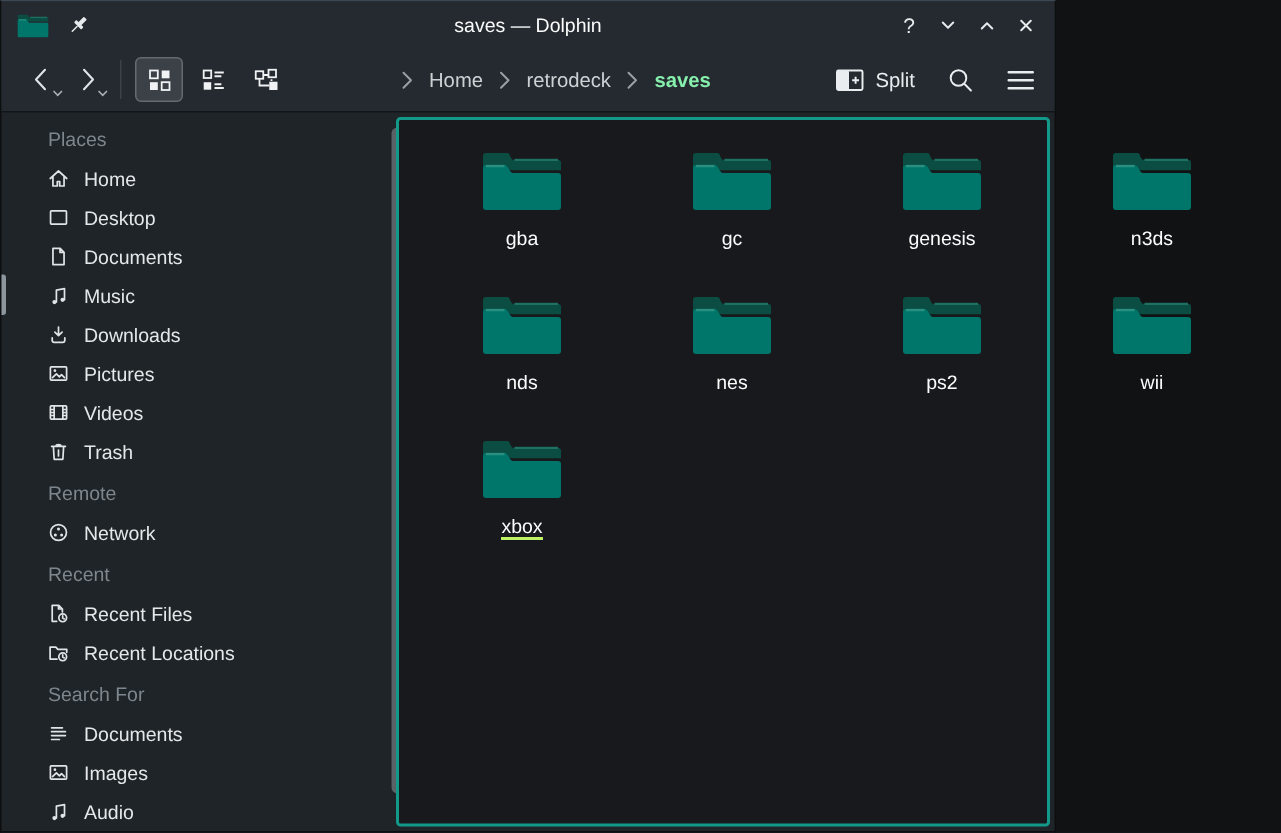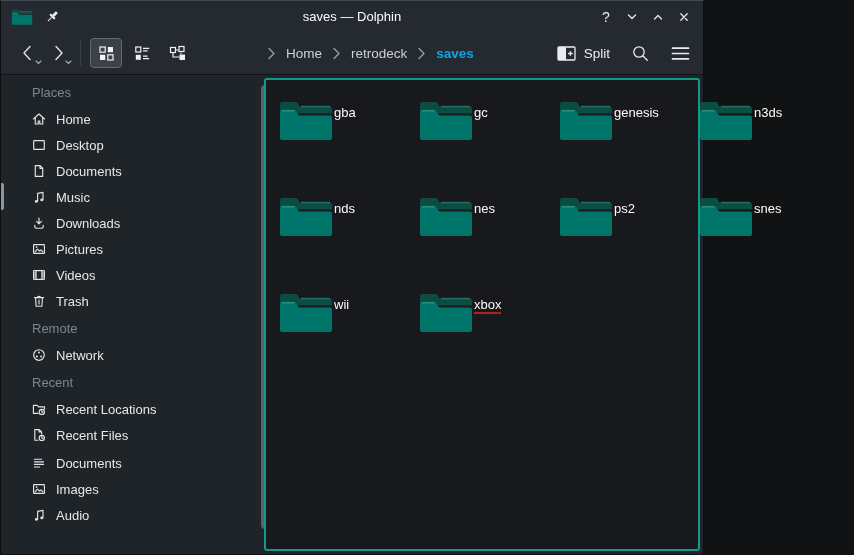--- a/index.html
+++ b/index.html
@@ -19,21 +19,21 @@
 
   
   .toolbar { position:absolute; left:0; top:31px; right:0; height:43px; background:#242a30; border-bottom:1px solid #121517; }
   .nav-group { position:absolute; left:12px; top:0; height:42px; display:flex; align-items:center; }
   .nav-btn { position:relative; width:30px; height:30px; display:flex; align-items:center; justify-content:center; }
   .nav-btn .drop { position:absolute; right:1px; bottom:3px; }
   .tool-sep { width:1px; height:26px; background:#3b4247; margin:0 9px 0 7px; }
   .view-btn { width:32px; height:30px; margin-right:4px; display:flex; align-items:center; justify-content:center; border-radius:4px; border:1px solid transparent; }
   .view-btn.active { background:#3b4147; border-color:#646b71; }
   .breadcrumb { position:absolute; left:266px; top:0; height:42px; display:flex; align-items:center; gap:10px; color:#ccd1d4; font-size:13.5px; }
-  .crumb-current { color:#0ea5e9; font-weight:bold; }
+  .crumb-current { color:#86efac; font-weight:bold; }
   .tool-right { position:absolute; right:13px; top:0; height:42px; display:flex; align-items:center; gap:21px; }
   .split-btn { display:flex; align-items:center; gap:8px; color:#eaedef; font-size:13.5px; }
   .icon-btn { display:flex; align-items:center; justify-content:center; }
 
   
   .sidebar { position:absolute; left:16px; top:75px; width:263px; bottom:0; background:#1f2428; overflow:hidden; }
   .pl-inner { padding-top:4px; }
   .pl-header { height:26px; line-height:26px; padding-left:15px; color:#7e878d; font-size:13px; }
   .pl-section { margin-top:0; }
   .pl-section + .pl-section { margin-top:2px; }
@@ -41,25 +41,25 @@
   .pl-item .ic { width:16px; height:16px; margin-right:9px; flex:0 0 16px; }
   .pl-item .ic svg { display:block; width:16px; height:16px; }
   .pl-ic-stroke { stroke:#e0e4e7; stroke-width:1.15; fill:none; stroke-linecap:round; stroke-linejoin:round; }
   .pl-ic-fill { fill:#e0e4e7; stroke:none; }
   .sb-scrollbar { position:absolute; left:244px; top:9px; width:8px; height:444px; border-radius:4px; background:#5a6167; }
   .edge-indicator { position:absolute; left:0; top:182px; width:3px; height:27px; background:#8d969d; border-radius:0 2px 2px 0; }
 
   
   .view { position:absolute; left:263px; top:77px; right:3px; bottom:3px; background:#17191c; border:2px solid #12998a; border-radius:3px; }
   .grid { position:absolute; left:12px; top:16px; width:564px; display:flex; flex-wrap:wrap; }
-  .cell { width:140px; height:96px; display:flex; align-items:flex-start; }
+  .cell { width:140px; height:96px; display:flex; flex-direction:column; align-items:center; }
   .cell .f-icon { width:56px; height:46px; }
   .cell .f-icon svg { display:block; }
   .cell .f-label { margin-top:9px; font-size:13px; color:#fcfcfc; line-height:15px; }
-  .cell.hovered .f-label { border-bottom:2px solid #b91c1c; }
+  .cell.hovered .f-label { border-bottom:2px solid #bef264; }
 </style>
 </head>
 <body>
 
 <div class="window">
 
   <div class="titlebar">
     <div class="tb-left">
       <span class="app-icon">
         <svg width="22" height="19" viewBox="0 0 56 46">
@@ -275,39 +275,40 @@
               </svg>
             </span>
             <span>Network</span>
           </div>
         </div>
         <div class="pl-section">
           <div class="pl-header">Recent</div>
           <div class="pl-item">
             <span class="ic">
               <svg viewBox="0 0 16 16">
+                <path class="pl-ic-stroke" d="M3.8 2.6 h4.4 l2.4 2.4 v2 M8 2.8 V5 h2.4 M3.8 2.6 V13.2 h3"></path>
+                <circle class="pl-ic-stroke" cx="10.8" cy="10.9" r="2.6"></circle>
+                <path class="pl-ic-stroke" d="M10.8 9.6 v1.4 l1.1 .6"></path>
+              </svg>
+            </span>
+            <span>Recent Files</span>
+          </div>
+          <div class="pl-item">
+            <span class="ic">
+              <svg viewBox="0 0 16 16">
                 <path class="pl-ic-stroke" d="M2.4 4.4 h3.8 l1.4 1.5 h5.9 v2 M2.4 4.4 V12.4 h4.6"></path>
                 <circle class="pl-ic-stroke" cx="10.8" cy="10.9" r="2.6"></circle>
                 <path class="pl-ic-stroke" d="M10.8 9.6 v1.4 l1.1 .6"></path>
               </svg>
             </span>
             <span>Recent Locations</span>
           </div>
-          <div class="pl-item">
-            <span class="ic">
-              <svg viewBox="0 0 16 16">
-                <path class="pl-ic-stroke" d="M3.8 2.6 h4.4 l2.4 2.4 v2 M8 2.8 V5 h2.4 M3.8 2.6 V13.2 h3"></path>
-                <circle class="pl-ic-stroke" cx="10.8" cy="10.9" r="2.6"></circle>
-                <path class="pl-ic-stroke" d="M10.8 9.6 v1.4 l1.1 .6"></path>
-              </svg>
-            </span>
-            <span>Recent Files</span>
-          </div>
         </div>
         <div class="pl-section">
+          <div class="pl-header">Search For</div>
           <div class="pl-item">
             <span class="ic">
               <svg viewBox="0 0 16 16">
                 <path class="pl-ic-stroke" d="M3.4 4.2 h7.2 M3.4 6.8 h9.2 M3.4 9.4 h9.2 M3.4 12 h5.2"></path>
               </svg>
             </span>
             <span>Documents</span>
           </div>
           <div class="pl-item">
             <span class="ic">
@@ -416,31 +417,20 @@
         </div>
         <div class="cell">
           <div class="f-icon">
             <svg width="56" height="46" viewBox="0 0 56 46">
               <path d="M2 8 a2 2 0 0 1 2 -2 h14 a2 2 0 0 1 2 2 l1.5 2.5 h30.5 a2 2 0 0 1 2 2 v5 H2 Z" fill="#0b4d42"></path>
               <path d="M23 10.6 h29" stroke="#1f7060" stroke-width="1.6" fill="none"></path>
               <path d="M2 16 a2 2 0 0 1 2 -2 h12.5 a2 2 0 0 1 1.7 1 l2.1 3.4 a2 2 0 0 0 1.7 1 h30 a2 2 0 0 1 2 2 V42 a2 2 0 0 1 -2 2 H4 a2 2 0 0 1 -2 -2 Z" fill="#00756a"></path>
               <path d="M4 14.7 h12.3" stroke="#2a9182" stroke-width="1.6" fill="none"></path>
             </svg>
           </div>
-          <span class="f-label">snes</span>
-        </div>
-        <div class="cell">
-          <div class="f-icon">
-            <svg width="56" height="46" viewBox="0 0 56 46">
-              <path d="M2 8 a2 2 0 0 1 2 -2 h14 a2 2 0 0 1 2 2 l1.5 2.5 h30.5 a2 2 0 0 1 2 2 v5 H2 Z" fill="#0b4d42"></path>
-              <path d="M23 10.6 h29" stroke="#1f7060" stroke-width="1.6" fill="none"></path>
-              <path d="M2 16 a2 2 0 0 1 2 -2 h12.5 a2 2 0 0 1 1.7 1 l2.1 3.4 a2 2 0 0 0 1.7 1 h30 a2 2 0 0 1 2 2 V42 a2 2 0 0 1 -2 2 H4 a2 2 0 0 1 -2 -2 Z" fill="#00756a"></path>
-              <path d="M4 14.7 h12.3" stroke="#2a9182" stroke-width="1.6" fill="none"></path>
-            </svg>
-          </div>
           <span class="f-label">wii</span>
         </div>
         <div class="cell hovered">
           <div class="f-icon">
             <svg width="56" height="46" viewBox="0 0 56 46">
               <path d="M2 8 a2 2 0 0 1 2 -2 h14 a2 2 0 0 1 2 2 l1.5 2.5 h30.5 a2 2 0 0 1 2 2 v5 H2 Z" fill="#0b4d42"></path>
               <path d="M23 10.6 h29" stroke="#1f7060" stroke-width="1.6" fill="none"></path>
               <path d="M2 16 a2 2 0 0 1 2 -2 h12.5 a2 2 0 0 1 1.7 1 l2.1 3.4 a2 2 0 0 0 1.7 1 h30 a2 2 0 0 1 2 2 V42 a2 2 0 0 1 -2 2 H4 a2 2 0 0 1 -2 -2 Z" fill="#00756a"></path>
               <path d="M4 14.7 h12.3" stroke="#2a9182" stroke-width="1.6" fill="none"></path>
             </svg>

